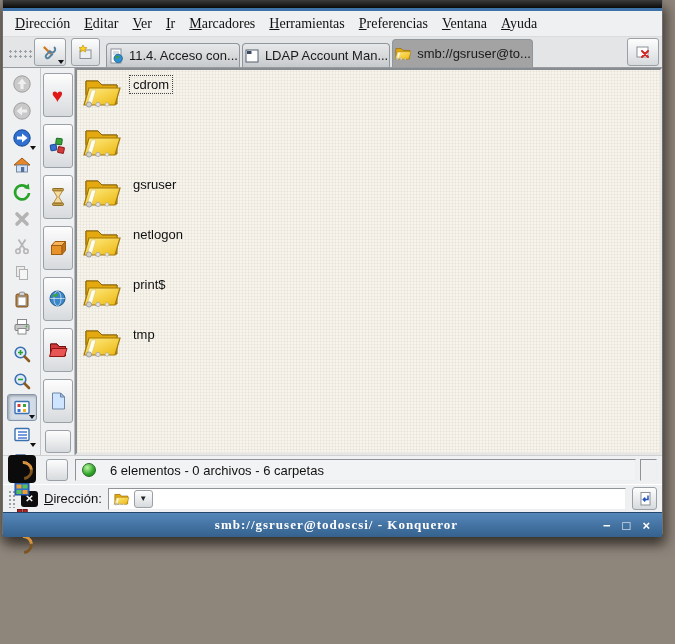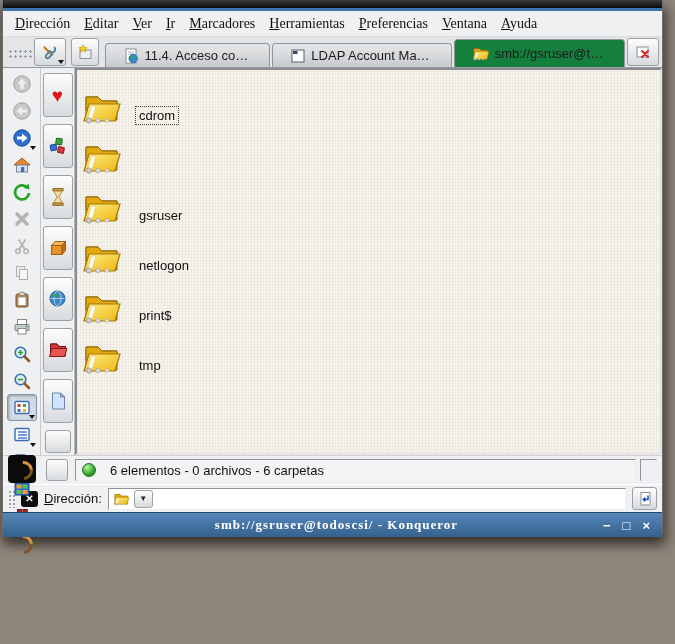--- a/index.html
+++ b/index.html
@@ -15,24 +15,24 @@
   .menubar{height:25px;display:flex;align-items:center;gap:14px;padding:0 12px;border-bottom:1px solid #dcdcdc;}
   .menu-item{display:inline-block;font-family:cursive;font-size:14px;color:#101010;cursor:default;white-space:nowrap;}
   .menu-item::first-letter{text-decoration:underline;}
 
   
   .tabrow{height:30px;display:flex;align-items:flex-end;background:#e4e5e7;border-bottom:1px solid #989ca1;padding:0 3px;}
   .grip-h{width:24px;height:10px;margin:0 2px 8px 2px;
           background:radial-gradient(circle,#9aa0a6 1px,transparent 1.4px);background-size:5px 5px;}
   .raised{border:1px solid #9aa0a6;border-radius:3px;background:linear-gradient(#fdfdfd,#d7dadd);}
   .sq-btn{width:30px;height:26px;display:flex;align-items:center;justify-content:center;position:relative;margin-bottom:1px;}
-  .tab{height:23px;display:flex;align-items:center;gap:5px;padding:0 17px;margin-right:2px;max-width:175px;
+  .tab{height:23px;display:flex;align-items:center;gap:5px;padding:0 1px;margin-right:2px;max-width:175px;
        border:1px solid #8f969c;border-bottom:none;border-radius:4px 4px 0 0;
        background:linear-gradient(#e7e8e9,#c7cacd);font-size:13px;color:#1a1a1a;white-space:nowrap;overflow:hidden;}
-  .tab.active{height:27px;background:#15803d;}
+  .tab.active{height:27px;background:#a3a3a3;}
   .tab-label{overflow:hidden;text-overflow:ellipsis;}
   .tab-spacer{flex:1;}
 
   
   .main{flex:1;display:flex;min-height:0;}
   .col1{width:37px;border-right:1px solid #c6c9cc;display:flex;flex-direction:column;align-items:center;padding-top:2px;}
   .tbtn{width:30px;height:27px;display:flex;align-items:center;justify-content:center;position:relative;border-radius:3px;flex:0 0 auto;}
   .tbtn.pressed{background:#d3dbe6;border:1px solid #8696ad;box-shadow:inset 1px 1px 3px rgba(0,0,0,.3);width:28px;height:25px;}
   .caret{position:absolute;right:1px;bottom:1px;width:0;height:0;border-left:3px solid transparent;border-right:3px solid transparent;border-top:4px solid #111;}
   .col1-spacer{flex:1;}
@@ -41,21 +41,21 @@
        border:3px solid transparent;border-top-color:#d9933c;border-right-color:#7d5420;transform:rotate(40deg);}
   .col2{width:33px;border-right:1px solid #b9bcbf;display:flex;flex-direction:column;align-items:center;gap:7px;padding-top:5px;}
   .xbtn{width:28px;height:42px;display:flex;align-items:center;justify-content:center;flex:0 0 auto;position:relative;}
   .col2-bottom-box{width:24px;height:24px;margin-top:auto;margin-bottom:2px;}
 
   .view{flex:1;margin:0;border:2px solid;border-color:#878c91 #e6e6e6 #e6e6e6 #878c91;overflow:hidden;
         background-color:#f7f4ec;
         background-image:repeating-linear-gradient(90deg,rgba(125,112,88,.07) 0 1px,transparent 1px 3px),
                          repeating-linear-gradient(0deg,rgba(125,112,88,.06) 0 1px,transparent 1px 3px);
         padding:5px 0 0 5px;}
-  .folder-item{display:flex;align-items:flex-end;gap:13px;height:50px;width:250px;cursor:default;}
+  .folder-item{display:flex;align-items:flex-start;gap:7px;height:50px;width:250px;cursor:default;}
   .folder-label{font-size:13px;color:#101010;padding:1px 3px;border:1px dotted transparent;}
   .folder-item.selected .folder-label{border:1px dotted #444;}
 
   
   .statusrow{height:28px;display:flex;align-items:stretch;border-top:1px solid #d0d0d0;}
   .throbber-cell{width:37px;display:flex;align-items:flex-end;justify-content:center;}
   .minibox-cell{width:33px;display:flex;align-items:center;justify-content:center;}
   .sunken{border:1px solid;border-color:#8f9397 #eceef0 #eceef0 #8f9397;}
   .status-field{flex:1;margin:3px 2px;display:flex;align-items:center;gap:14px;padding:0 6px;font-size:13px;color:#111;background:#f2f3f4;}
   .led{width:12px;height:12px;border-radius:50%;border:1px solid #2c6b2b;

